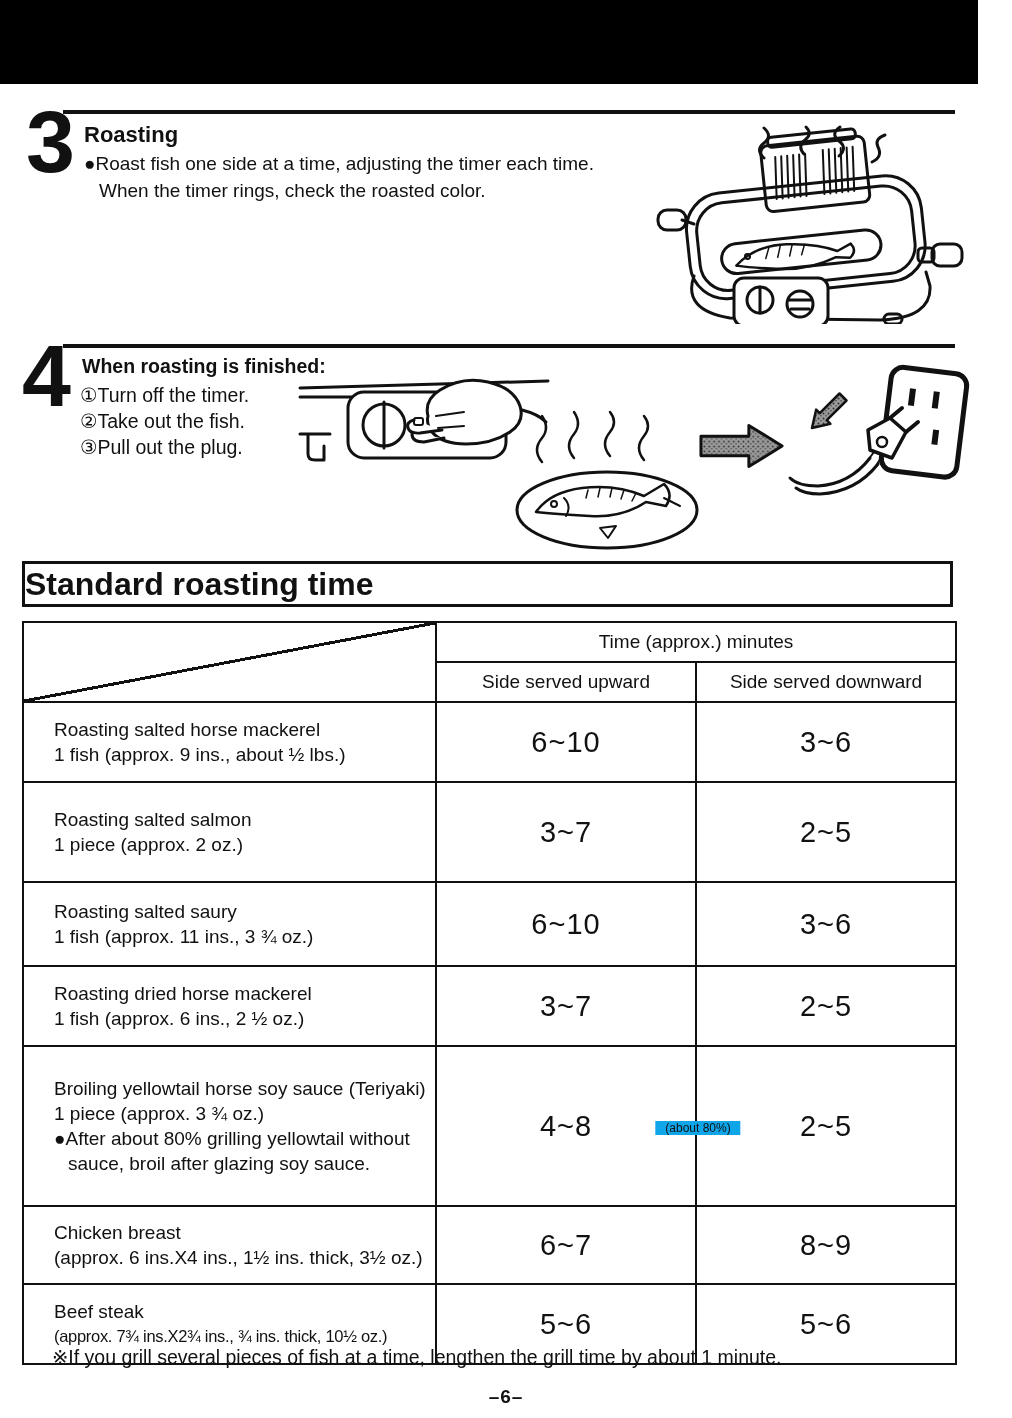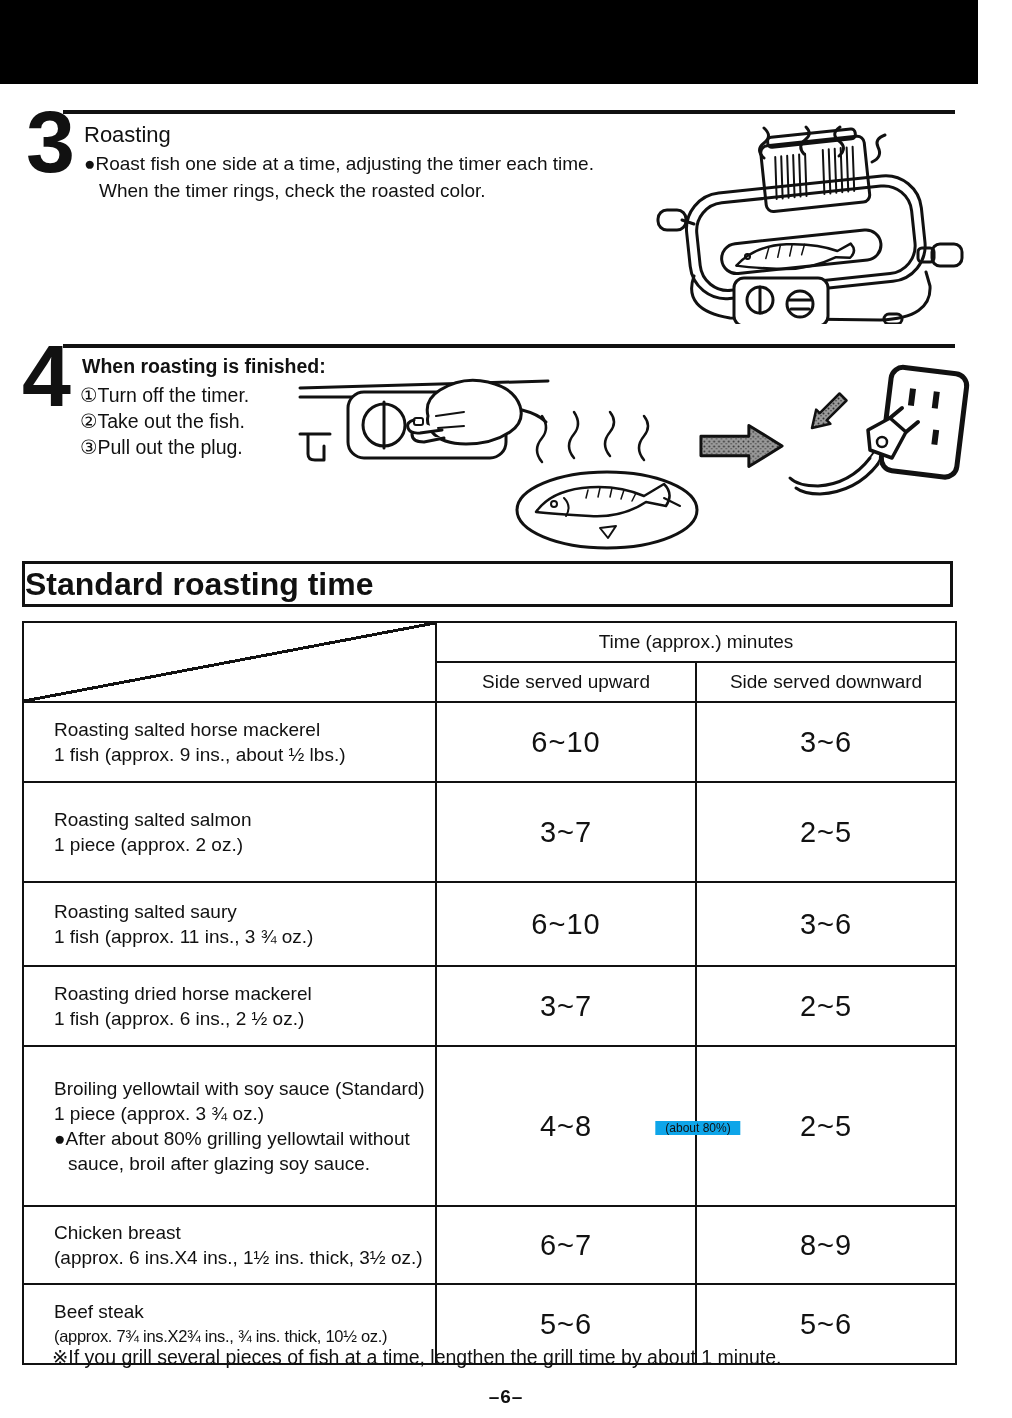--- a/index.html
+++ b/index.html
@@ -10,21 +10,21 @@
   }
   .topbar{position:absolute;left:0;top:0;width:978px;height:84px;background:#000;}
 
   .secnum{position:absolute;font-weight:bold;font-size:88px;line-height:80px;letter-spacing:-2px;}
   .n3{left:26px;top:102px;}
   .n4{left:22px;top:336px;}
   .rule{position:absolute;height:4px;background:#111;}
   .r3{left:63px;top:110px;width:892px;}
   .r4{left:63px;top:344px;width:892px;}
 
-  .sec3-title{position:absolute;left:84px;top:122px;margin:0;font-size:22px;font-weight:normal;}
+  .sec3-title{position:absolute;left:84px;top:122px;margin:0;font-size:22px;font-weight:bold;}
   .sec3-text{position:absolute;left:84px;top:150px;font-size:19px;line-height:27px;}
   .sec3-text .cont{padding-left:15px;}
 
   .sec4-title{position:absolute;left:82px;top:355px;margin:0;font-size:19.5px;font-weight:bold;}
   .sec4-steps{position:absolute;left:80px;top:382px;font-size:19.5px;line-height:26px;}
 
   .illu{position:absolute;}
   .roaster{left:648px;top:124px;}
   .timer{left:286px;top:372px;}
   .fishplate{left:512px;top:398px;}
@@ -233,21 +233,21 @@
       <tr style="height:80px">
         <td class="item">
           <div>Roasting dried horse mackerel</div>
           <div>1 fish (approx. 6 ins., 2 ½ oz.)</div>
         </td>
         <td class="time">3~7</td>
         <td class="time">2~5</td>
       </tr>
       <tr style="height:160px">
         <td class="item">
-          <div>Broiling yellowtail with soy sauce (Standard)</div>
+          <div>Broiling yellowtail horse soy sauce (Teriyaki)</div>
           <div>1 piece (approx. 3 ¾ oz.)</div>
           <div>●After about 80% grilling yellowtail without</div>
           <div class="cont">sauce, broil after glazing soy sauce.</div>
         </td>
         <td class="time">4~8</td>
         <td class="time">2~5</td>
       </tr>
       <tr style="height:78px">
         <td class="item">
           <div>Chicken breast</div>

